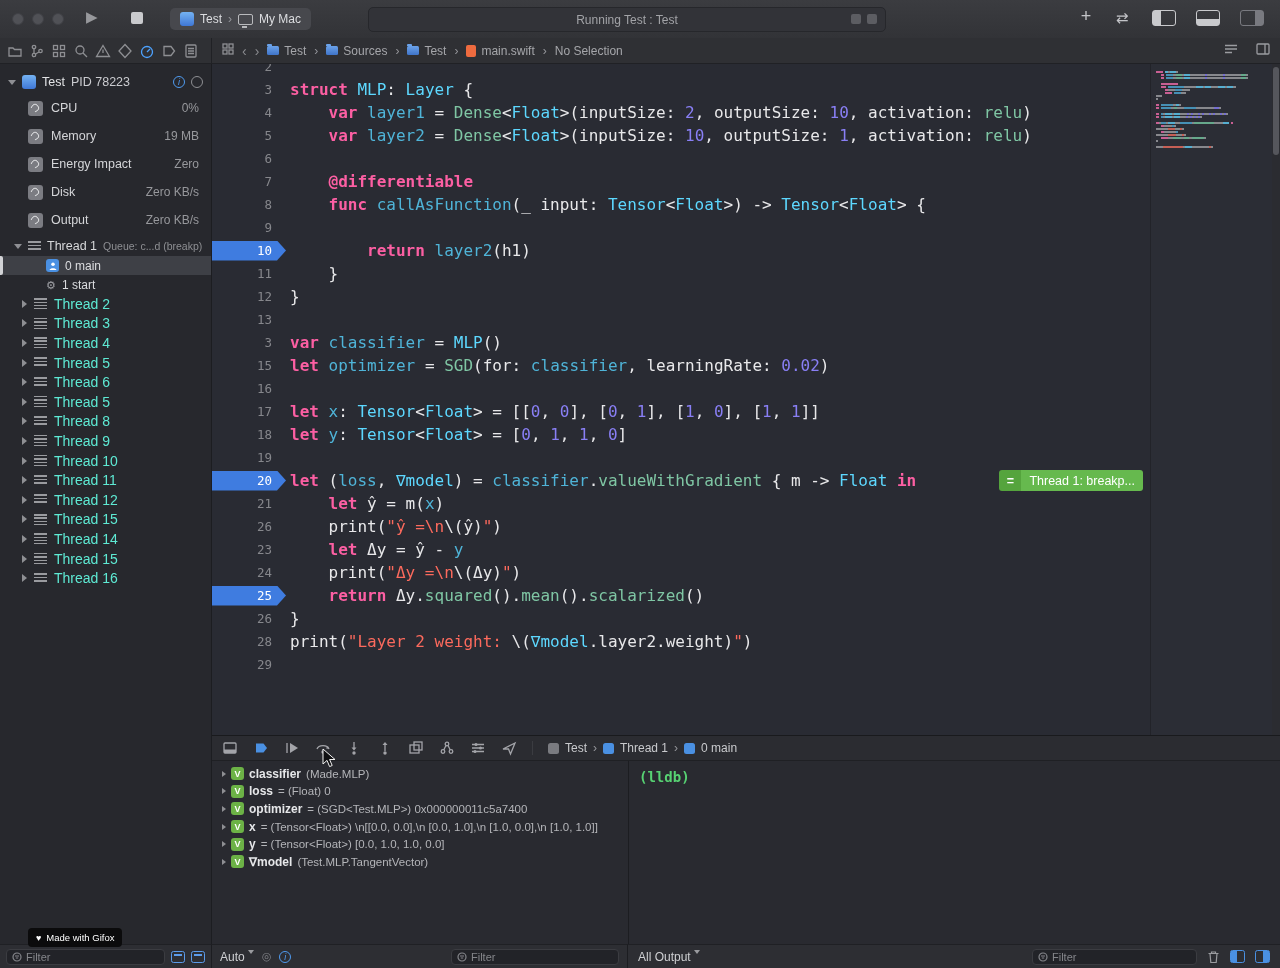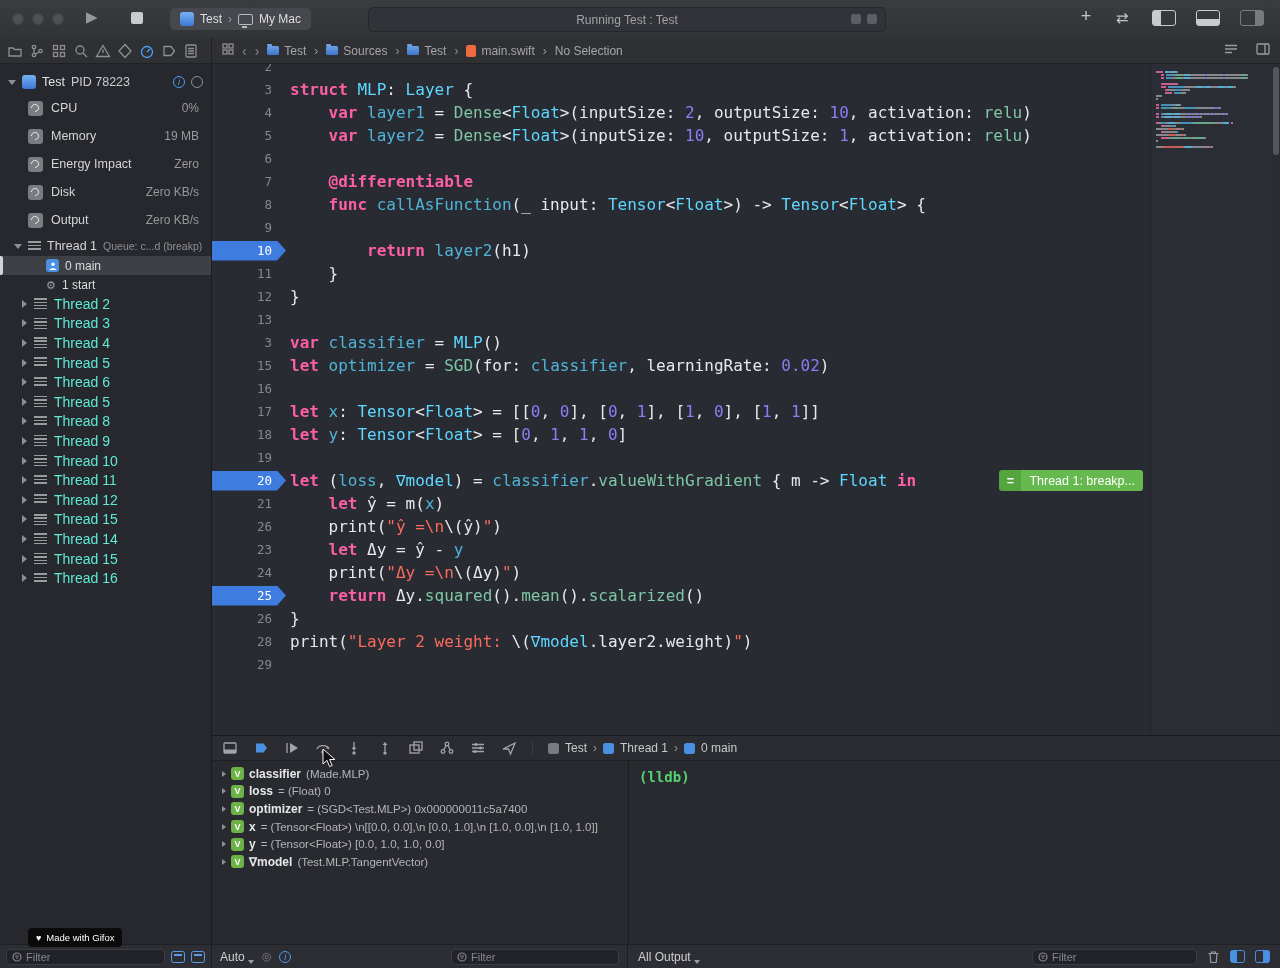--- a/index.html
+++ b/index.html
@@ -164,21 +164,21 @@
   .var-name{color:#e6e7e9;font-weight:bold;font-size:12px;}
   .var-value{color:#b4b5b9;font-size:11.5px;}
   #console{position:absolute;left:628px;top:761px;right:0;bottom:24px;background:#292a30;
     border-left:1px solid #1c1d21;box-sizing:border-box;}
   .lldb{padding:8px 10px;font:bold 14px "DejaVu Sans Mono",monospace;color:#57d273;}
 
   
   #vars-bar{left:212px;width:416px;padding:0 8px;gap:8px;border-right:1px solid #1c1d21;}
   .g-caret{width:0;height:0;border-left:3.5px solid transparent;border-right:3.5px solid transparent;
     border-top:4px solid #9a9b9f;margin-left:3px;}
-  .scope-btn{display:flex;align-items:flex-end;color:#cfd0d3;font-size:12px;}
+  .scope-btn{display:flex;align-items:flex-start;color:#cfd0d3;font-size:12px;}
   .dot-ic{color:#85868b;font-size:11px;}
   #vars-bar .filter-field{margin-left:auto;width:168px;}
   #console-bar{left:628px;right:0;padding:0 10px;gap:10px;}
   #console-bar .filter-field{margin-left:auto;width:165px;}
   .trash-ic svg{width:13px;height:14px;stroke:#9a9b9f;fill:none;stroke-width:1.2;display:block;}
   .pane-tg{width:15px;height:13px;border:1.3px solid #4a90e2;border-radius:2.5px;box-sizing:border-box;position:relative;flex:none;}
   .pane-tg .half-l{position:absolute;left:0;top:0;bottom:0;width:6px;background:#4a90e2;}
   .pane-tg .half-r{position:absolute;right:0;top:0;bottom:0;width:6px;background:#4a90e2;}
 
   

